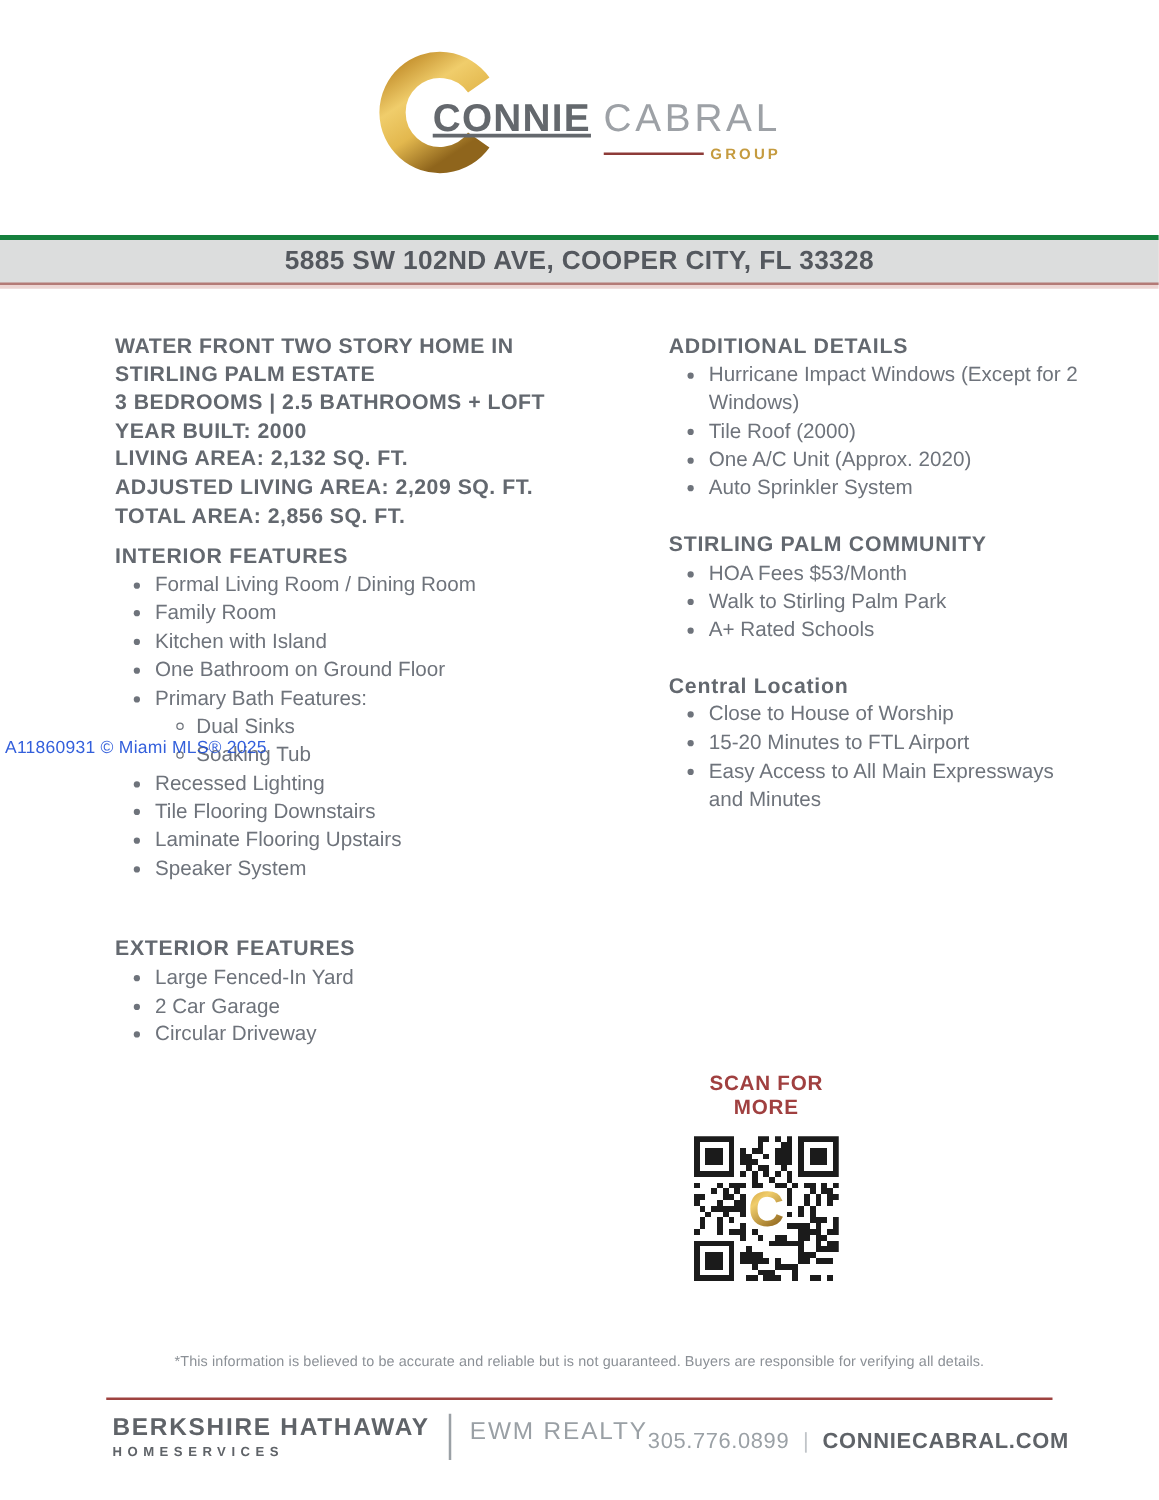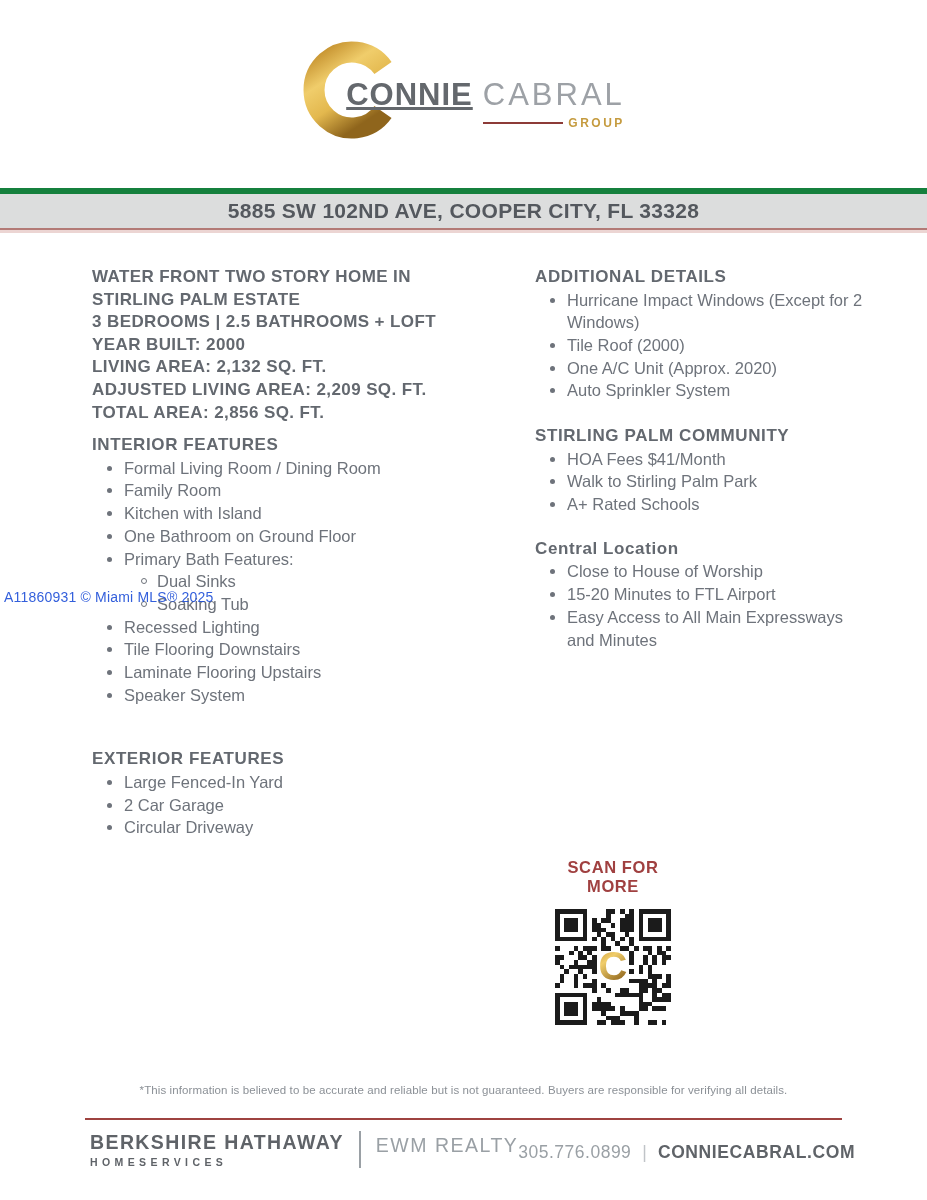--- a/index.html
+++ b/index.html
@@ -23,21 +23,21 @@
   .logo-names{display:flex;align-items:baseline;white-space:nowrap;}
   .logo-primary{font-size:31px;font-weight:bold;color:#64686d;letter-spacing:1px;text-decoration:underline;}
   .logo-secondary{font-size:31px;font-weight:300;color:#9da1a6;letter-spacing:3px;margin-left:10px;}
   .logo-groupline{display:flex;align-items:center;justify-content:flex-end;margin-top:3px;}
   .logo-rule{width:80px;height:2px;background:#8d3b38;margin-right:5px;}
   .logo-tagline{font-size:12px;color:#c59b3f;letter-spacing:2.5px;font-weight:bold;}
 
   
   .band{
     position:absolute;top:188px;left:0;width:100%;height:34px;background:#dcdddd;
-    border-top:6px solid #15803d;border-bottom:2px solid #b37a76;
+    border-top:4px solid #15803d;border-bottom:2px solid #b37a76;
     box-shadow:0 3px 0 #ecd5d3;
     display:flex;align-items:center;justify-content:center;z-index:2;
   }
   .band-text{font-size:21px;font-weight:bold;color:#54585e;letter-spacing:.3px;}
 
   
   .col-left{position:absolute;left:92px;top:266px;width:424px;}
   .col-right{position:absolute;left:535px;top:266px;width:372px;}
 
   .summary{font-size:17px;font-weight:bold;color:#63686f;line-height:22.6px;letter-spacing:.4px;}
@@ -160,21 +160,21 @@
     <div class="heading">ADDITIONAL DETAILS</div>
     <ul class="feature-list">
       <li class="wrap-narrow-1"><span class="dot"></span><span>Hurricane Impact Windows (Except for 2 Windows)</span></li>
       <li><span class="dot"></span><span>Tile Roof (2000)</span></li>
       <li><span class="dot"></span><span>One A/C Unit (Approx. 2020)</span></li>
       <li><span class="dot"></span><span>Auto Sprinkler System</span></li>
     </ul>
 
     <div class="heading mt-community">STIRLING PALM COMMUNITY</div>
     <ul class="feature-list">
-      <li><span class="dot"></span><span>HOA Fees $41/Month</span></li>
+      <li><span class="dot"></span><span>HOA Fees $53/Month</span></li>
       <li><span class="dot"></span><span>Walk to Stirling Palm Park</span></li>
       <li><span class="dot"></span><span>A+ Rated Schools</span></li>
     </ul>
 
     <div class="heading mt-location">Central Location</div>
     <ul class="feature-list">
       <li><span class="dot"></span><span>Close to House of Worship</span></li>
       <li><span class="dot"></span><span>15-20 Minutes to FTL Airport</span></li>
       <li class="wrap-narrow-2"><span class="dot"></span><span>Easy Access to All Main Expressways and Minutes</span></li>
     </ul>

